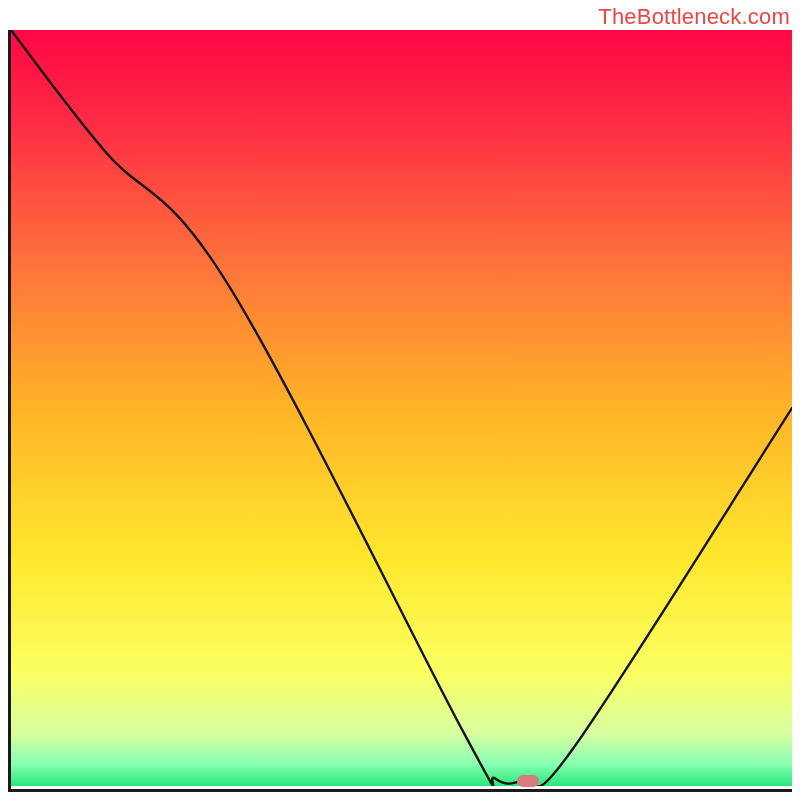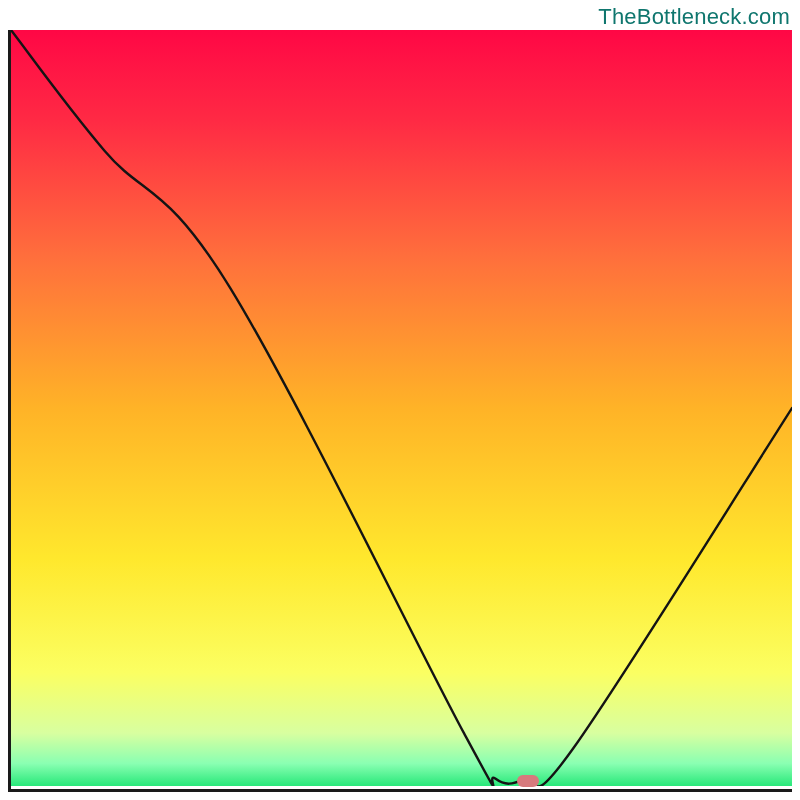--- a/index.html
+++ b/index.html
@@ -10,21 +10,21 @@
     height: 800px;
     background: #fff;
   }
   .watermark {
     position: absolute;
     top: 4px;
     right: 10px;
     font-family: Arial, Helvetica, sans-serif;
     font-size: 22px;
     font-weight: 500;
-    color: #0f766e;
+    color: #ef4444;
     letter-spacing: 0.2px;
     z-index: 3;
   }
   .plot-area {
     position: absolute;
     left: 8px;
     top: 30px;
     width: 784px;
     height: 762px;
     border-left: 3px solid #1a1a1a;

